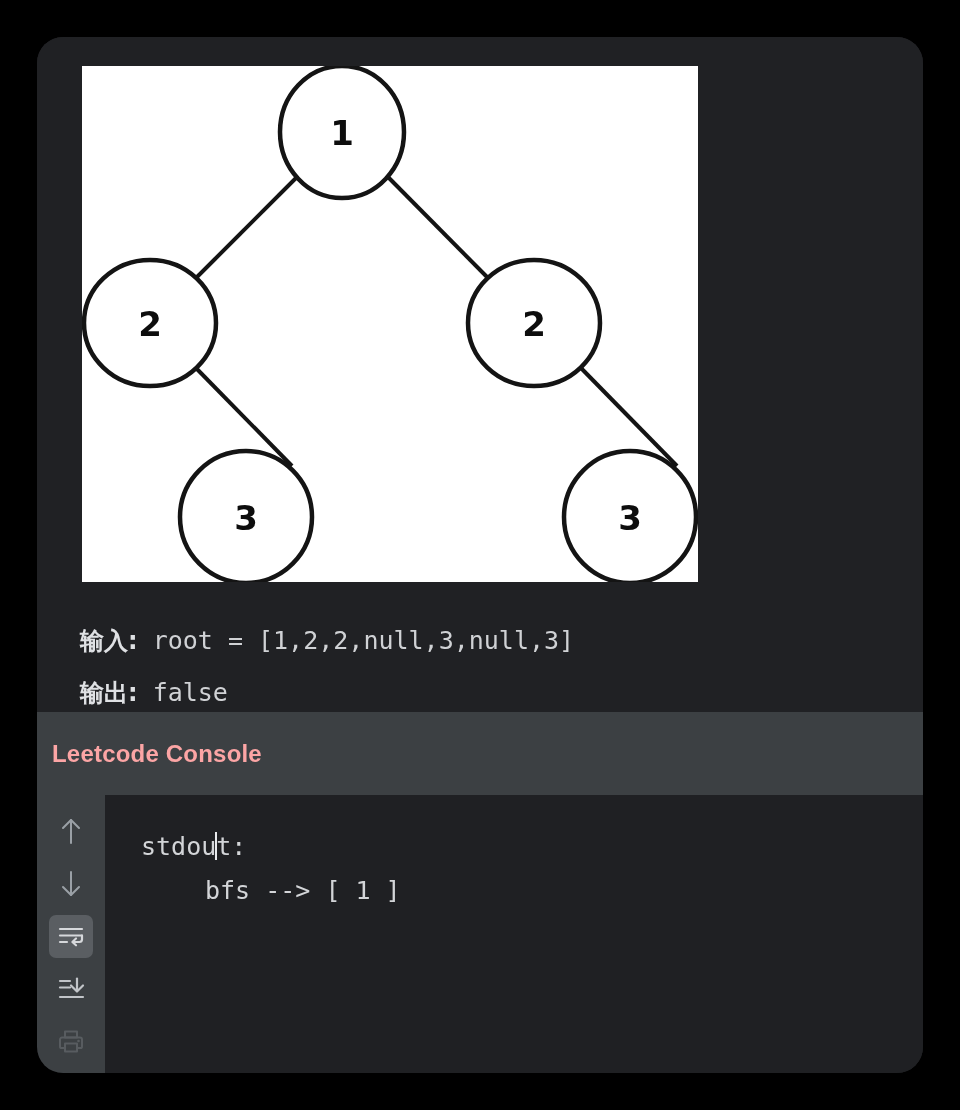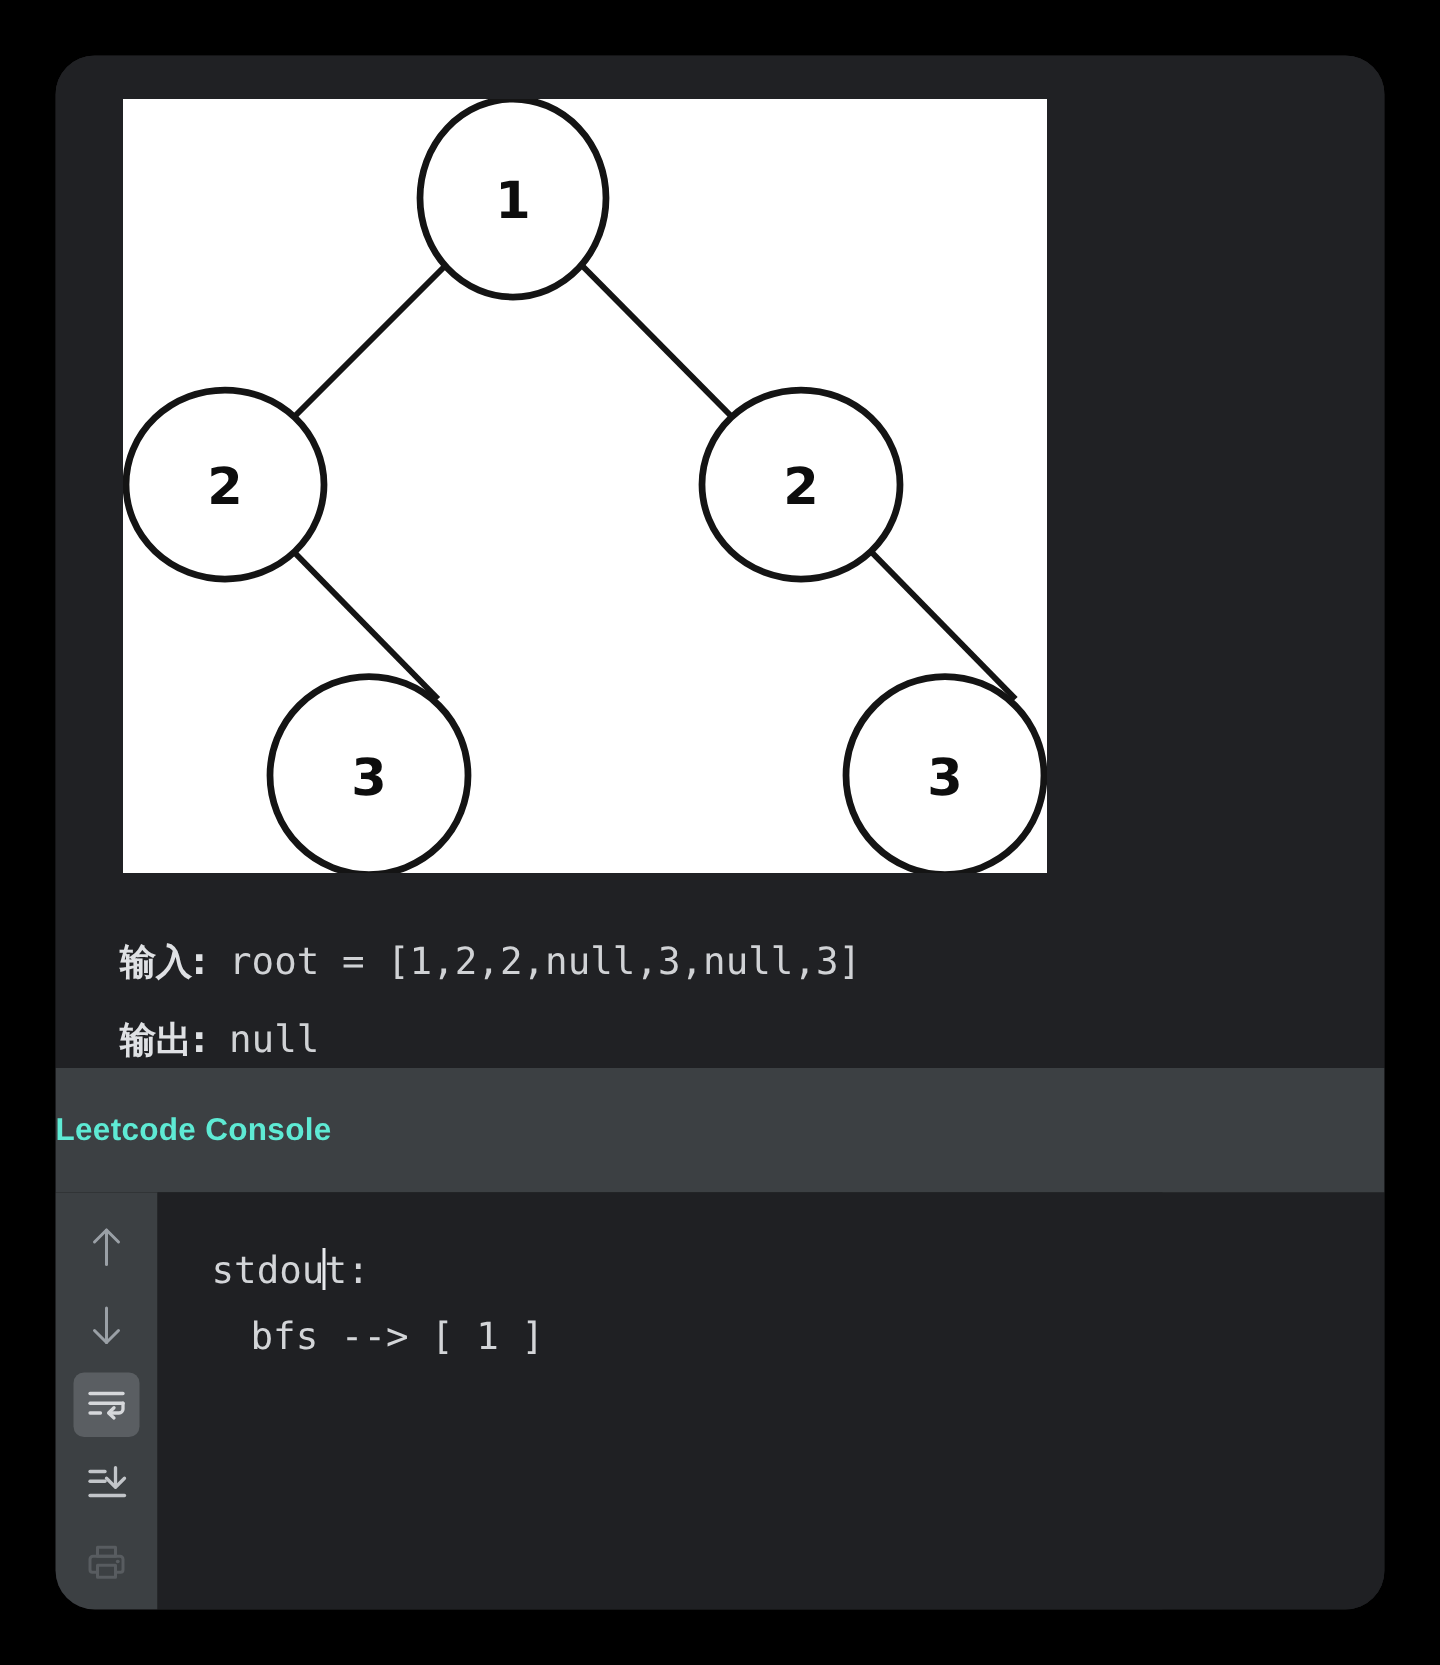--- a/index.html
+++ b/index.html
@@ -75,24 +75,25 @@
     position: absolute;
     left: 0;
     top: 675px;
     width: 886px;
     height: 83px;
     background: #3c4043;
     display: flex;
     align-items: center;
   }
   #console-title {
+    margin-left: 15px;
     font-family: "Liberation Sans", "DejaVu Sans", sans-serif;
     font-weight: 700;
-    font-size: 21px;
-    color: #5eead4;
+    font-size: 24px;
+    color: #fca5a5;
     letter-spacing: 0.2px;
   }
 
   
   #console-body {
     position: absolute;
     left: 0;
     top: 758px;
     width: 738px;
     height: 278px;
@@ -138,21 +139,21 @@
     padding-top: 30px;
   }
   .out-line {
     font-family: "DejaVu Sans Mono", "Liberation Mono", monospace;
     font-size: 25px;
     line-height: 44px;
     color: #d3d5d8;
     white-space: pre;
     padding-left: 36px;
   }
-  .out-line.indent { padding-left: 62px; }
+  .out-line.indent { padding-left: 100px; }
 
   .caret {
     display: inline-block;
     width: 2px;
     height: 28px;
     background: #e8eaed;
     vertical-align: -5px;
     margin: 0 -1px;
   }
 </style>
@@ -184,21 +185,21 @@
           <text x="68" y="270">2</text>
           <text x="452" y="270">2</text>
           <text x="164" y="464">3</text>
           <text x="548" y="464">3</text>
         </g>
       </svg>
     </div>
 
     <div class="io-lines">
       <div class="io-line"><span class="io-label">输入:</span><span class="io-value"> root = [1,2,2,null,3,null,3]</span></div>
-      <div class="io-line"><span class="io-label">输出:</span><span class="io-value"> null</span></div>
+      <div class="io-line"><span class="io-label">输出:</span><span class="io-value"> false</span></div>
     </div>
   </div>
 
   <div id="console-header">
     <div id="console-title">Leetcode Console</div>
   </div>
 
   <div id="console-body">
 
     <div id="console-toolbar">

